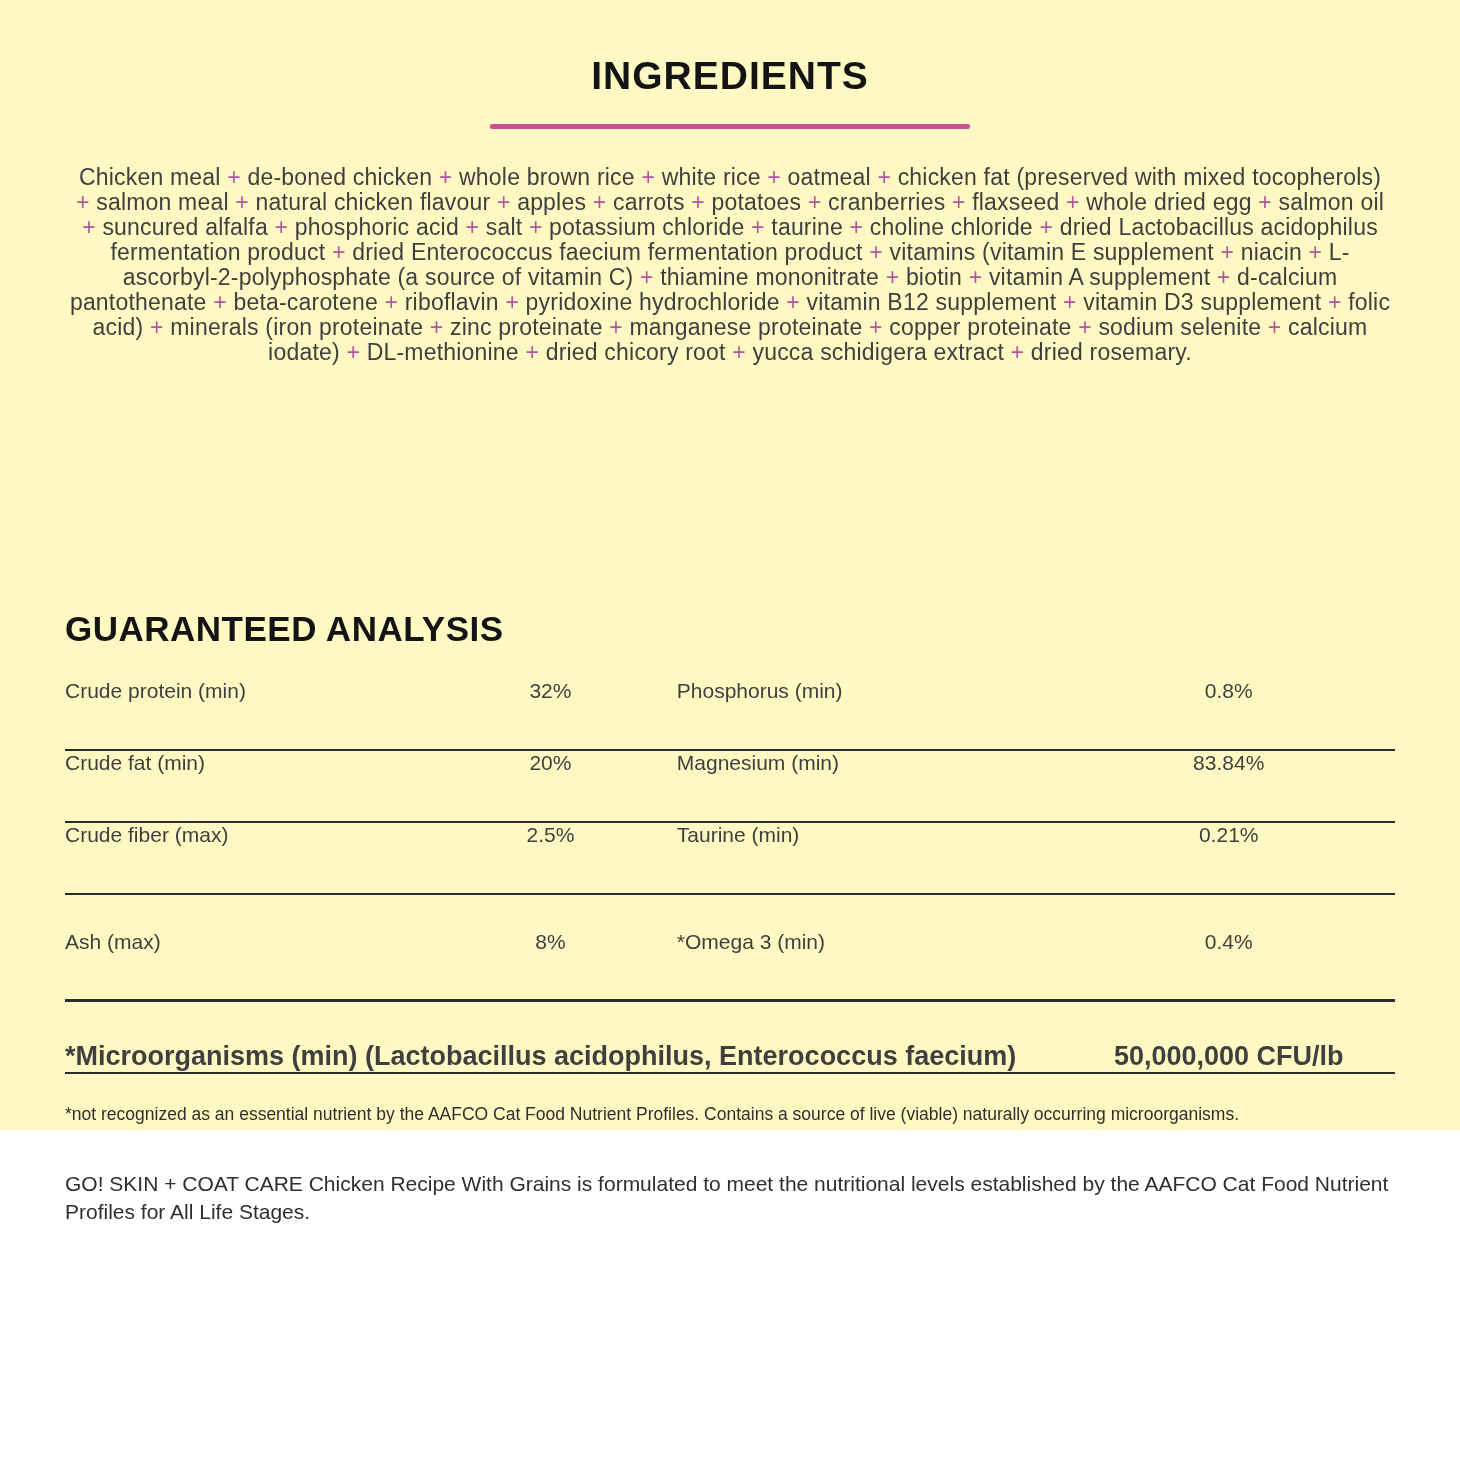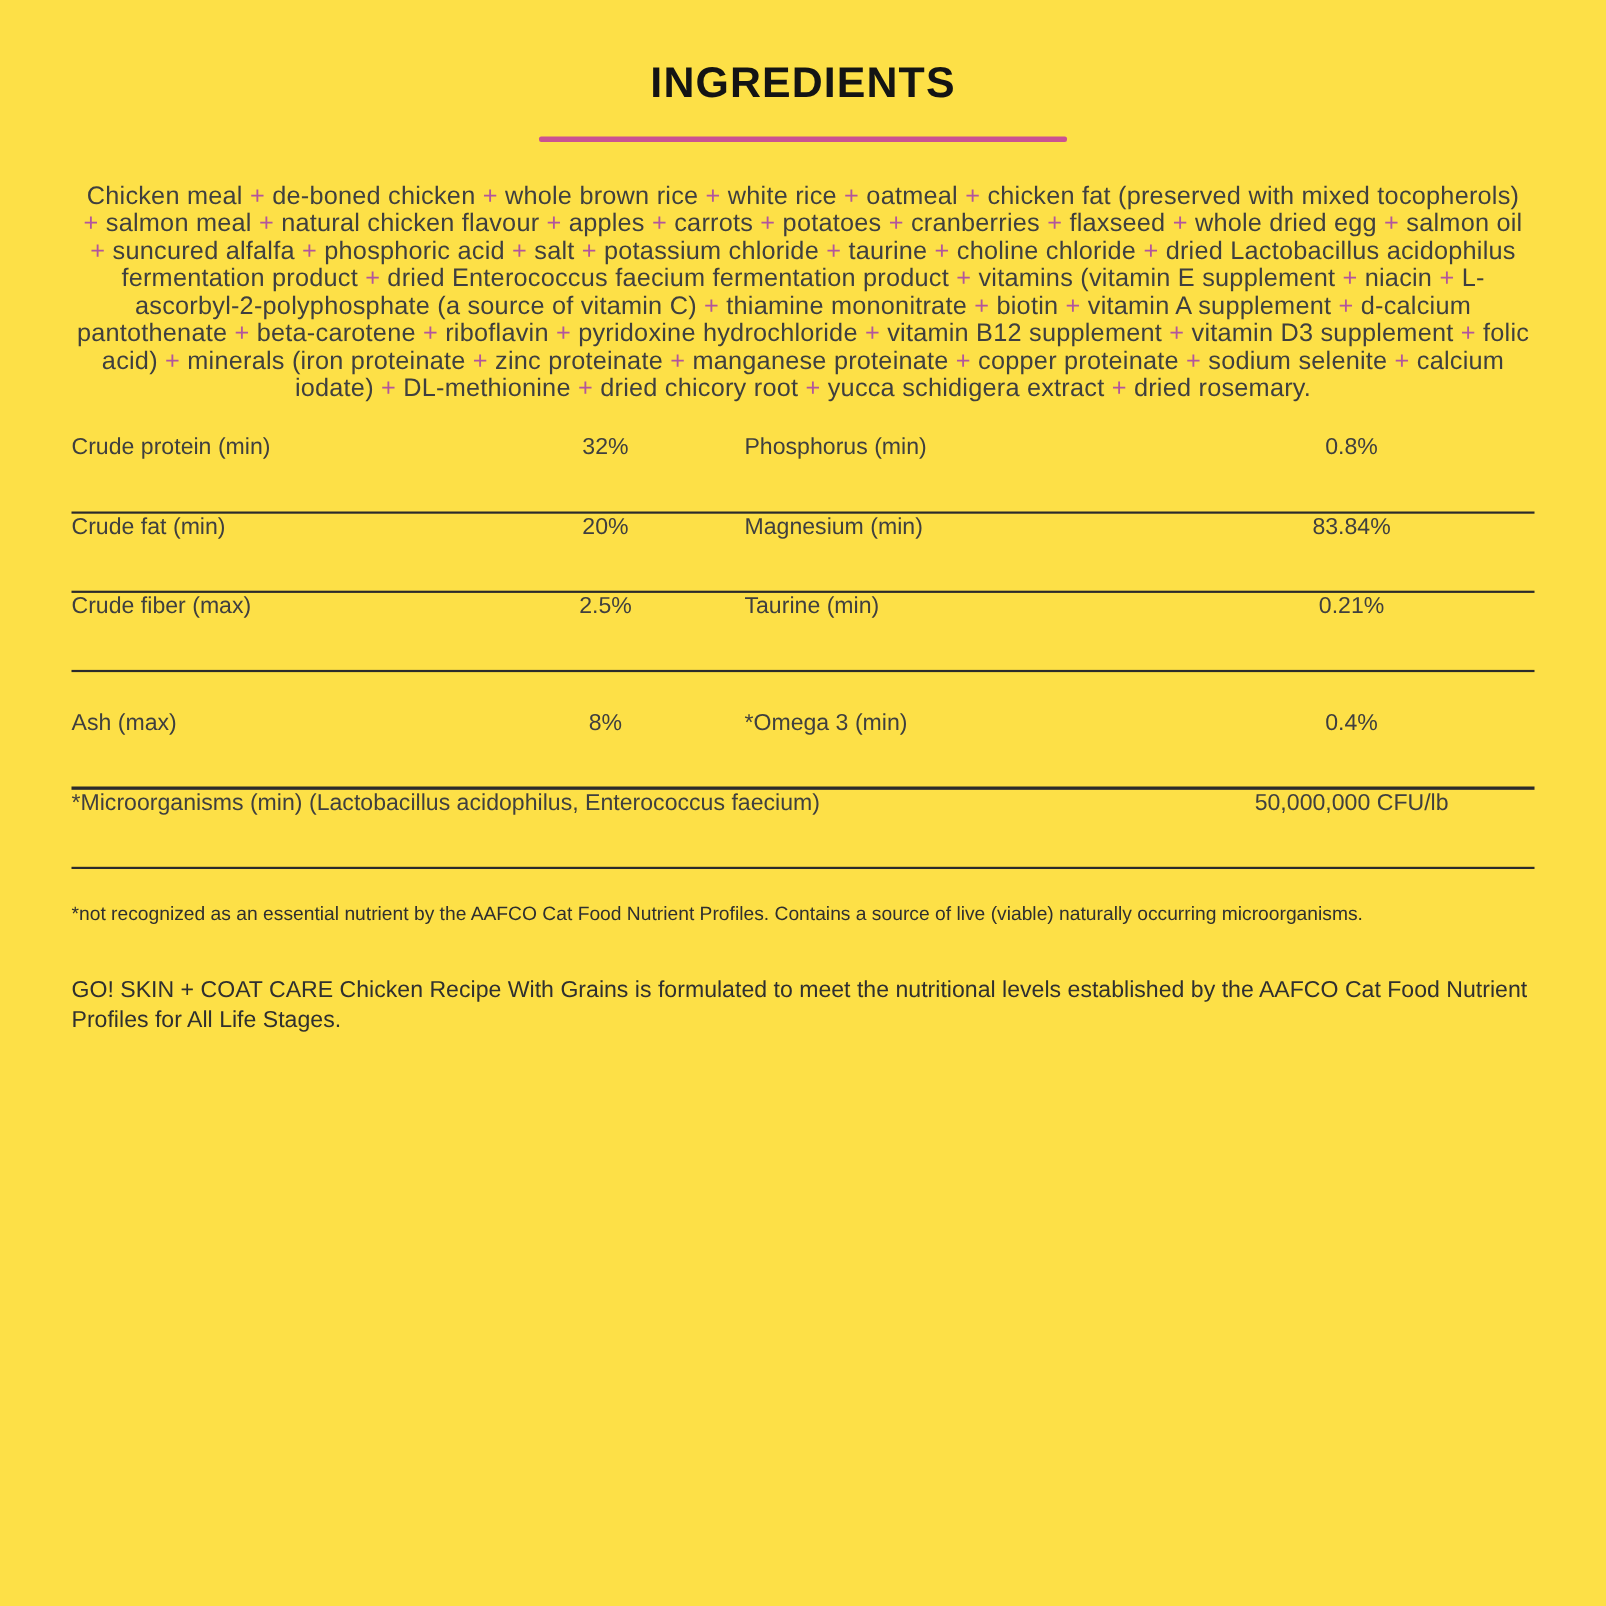--- a/index.html
+++ b/index.html
@@ -6,23 +6,23 @@
   html, body { background: #ffffff; }
   body {
     width: 1460px;
     height: 1460px;
     font-family: "Liberation Sans", "DejaVu Sans", sans-serif;
     color: #3f3f3f;
     overflow: hidden;
   }
   .page {
     width: 1460px;
-    height: 1460px;
+    height: 1130px;
     position: relative;
-    background: #fde047;
+    background: #fef9c3;
   }
 
   
   .ingredients-header {
     padding-top: 54px;
     text-align: center;
   }
   .ingredients-title {
     font-size: 39px;
     font-weight: bold;
@@ -68,25 +68,26 @@
     font-size: 21px;
     color: #3f3f3f;
   }
   .ga-row.thick-bottom { border-bottom-width: 3px; margin-top: 35px; }
   .cell-label-1 { width: 27%; text-align: left; }
   .cell-value-1 { width: 19%; text-align: center; }
   .cell-label-2 { width: 29%; text-align: left; }
   .cell-value-2 { width: 25%; text-align: center; }
   .ga-span-row {
     display: flex;
-    align-items: flex-start;
+    align-items: flex-end;
     min-height: 72px;
     border-bottom: 2px solid var(--divider-color, #2b2b2b);
-    font-size: 21px;
+    font-size: 27px;
     color: #3f3f3f;
+    font-weight: bold;
   }
   .span-label { width: 75%; text-align: left; }
   .span-value { width: 25%; text-align: center; }
 
   
   .footnote-1 {
     width: 1330px;
     margin: 26px 65px 0 65px;
     font-size: 17.5px;
     line-height: 28px;
@@ -105,20 +106,21 @@
 
 <div class="page">
 
   <div class="ingredients-header">
     <div class="ingredients-title">INGREDIENTS</div>
     <div class="title-underline"></div>
   </div>
 
   <p class="ingredients-text">Chicken meal<span class="plus"> + </span>de-boned chicken<span class="plus"> + </span>whole brown rice<span class="plus"> + </span>white rice<span class="plus"> + </span>oatmeal<span class="plus"> + </span>chicken fat (preserved with mixed tocopherols)<span class="plus"> + </span>salmon meal<span class="plus"> + </span>natural chicken flavour<span class="plus"> + </span>apples<span class="plus"> + </span>carrots<span class="plus"> + </span>potatoes<span class="plus"> + </span>cranberries<span class="plus"> + </span>flaxseed<span class="plus"> + </span>whole dried egg<span class="plus"> + </span>salmon oil<span class="plus"> + </span>suncured alfalfa<span class="plus"> + </span>phosphoric acid<span class="plus"> + </span>salt<span class="plus"> + </span>potassium chloride<span class="plus"> + </span>taurine<span class="plus"> + </span>choline chloride<span class="plus"> + </span>dried Lactobacillus acidophilus fermentation product<span class="plus"> + </span>dried Enterococcus faecium fermentation product<span class="plus"> + </span>vitamins (vitamin E supplement<span class="plus"> + </span>niacin<span class="plus"> + </span>L-ascorbyl-2-polyphosphate (a source of vitamin C)<span class="plus"> + </span>thiamine mononitrate<span class="plus"> + </span>biotin<span class="plus"> + </span>vitamin A supplement<span class="plus"> + </span>d-calcium pantothenate<span class="plus"> + </span>beta-carotene<span class="plus"> + </span>riboflavin<span class="plus"> + </span>pyridoxine hydrochloride<span class="plus"> + </span>vitamin B12 supplement<span class="plus"> + </span>vitamin D3 supplement<span class="plus"> + </span>folic acid)<span class="plus"> + </span>minerals (iron proteinate<span class="plus"> + </span>zinc proteinate<span class="plus"> + </span>manganese proteinate<span class="plus"> + </span>copper proteinate<span class="plus"> + </span>sodium selenite<span class="plus"> + </span>calcium iodate)<span class="plus"> + </span>DL-methionine<span class="plus"> + </span>dried chicory root<span class="plus"> + </span>yucca schidigera extract<span class="plus"> + </span>dried rosemary.</p>
 
+  <h2 class="ga-heading">GUARANTEED ANALYSIS</h2>
 
   <div class="ga-table">
 
     <div class="ga-row">
       <div class="cell-label-1">Crude protein (min)</div>
       <div class="cell-value-1">32%</div>
       <div class="cell-label-2">Phosphorus (min)</div>
       <div class="cell-value-2">0.8%</div>
     </div>
 

